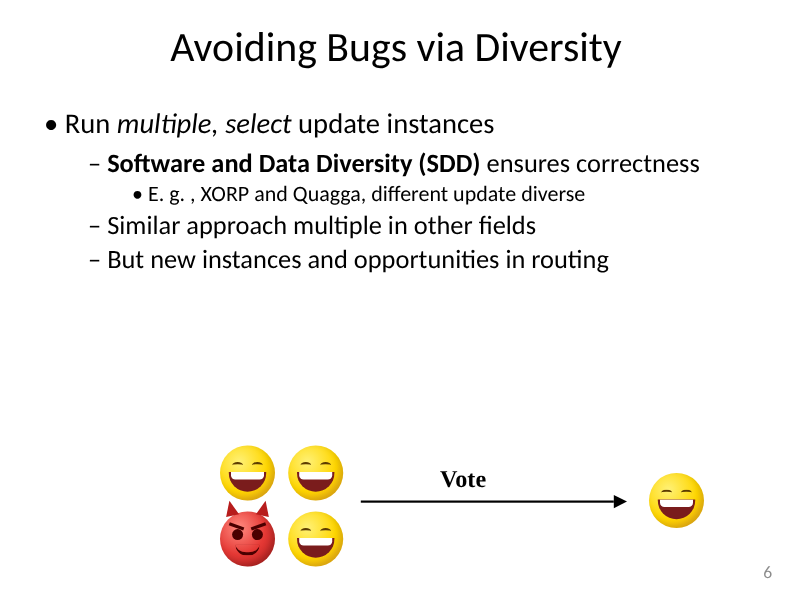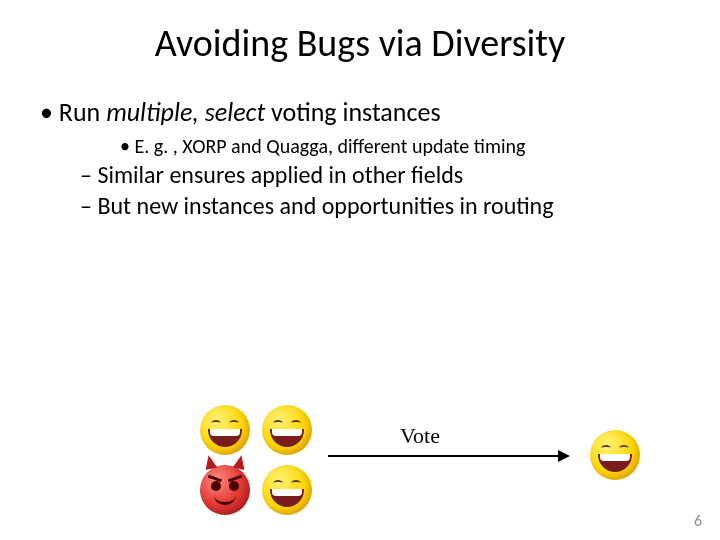--- a/index.html
+++ b/index.html
@@ -38,28 +38,31 @@
   .vote-label { position: absolute; font-family: "Times New Roman", serif; font-size: 22px; }
   .page-num { position: absolute; right: 18px; bottom: 10px; color: #8c8c8c; font-size: 16px; }
 </style>
 </head>
 <body>
 
 <div class="slide">
   <h1 class="title">Avoiding Bugs via Diversity</h1>
 
   <p class="bullet-l1">
-    <span>Run </span><span class="italic">multiple, select</span><span> voting instances</span>
+    <span>Run </span><span class="italic">multiple, select</span><span> update instances</span>
   </p>
 
 
+  <p class="bullet-l2">
+    <span class="bold">Software and Data Diversity (SDD) </span><span>ensures correctness</span>
+  </p>
 
-  <p class="bullet-l3">E. g. , XORP and Quagga, different update timing</p>
+  <p class="bullet-l3">E. g. , XORP and Quagga, different update diverse</p>
 
-  <p class="bullet-l2">Similar ensures applied in other fields</p>
+  <p class="bullet-l2">Similar approach multiple in other fields</p>
   <p class="bullet-l2">But new instances and opportunities in routing</p>
 
   <div class="graphics">
 
     <div class="face happy" style="left:0; top:0;">
       <span class="eye l"></span>
         <span class="eye r"></span>
         <span class="mouth"></span>
     </div>
     <div class="face happy" style="left:62px; top:0;">
@@ -76,21 +79,21 @@
     </div>
     <div class="face happy" style="left:62px; top:60px;">
       <span class="eye l"></span>
         <span class="eye r"></span>
         <span class="mouth"></span>
     </div>
 
     <div class="arrow shaft" style="left:128px; top:50px; width:230px;"></div>
     <div class="arrow head" style="left:358px; top:45px;"></div>
 
-    <div class="vote-label" style="left:200px; top:18px;">Vote</div>
+    <div class="vote-label" style="left:200px; top:18px;font-weight:bold;">Vote</div>
 
     <div class="face happy" style="left:390px; top:25px;">
       <span class="eye l"></span>
         <span class="eye r"></span>
         <span class="mouth"></span>
     </div>
   </div>
 
   <div class="page-num">6</div>
 </div>

